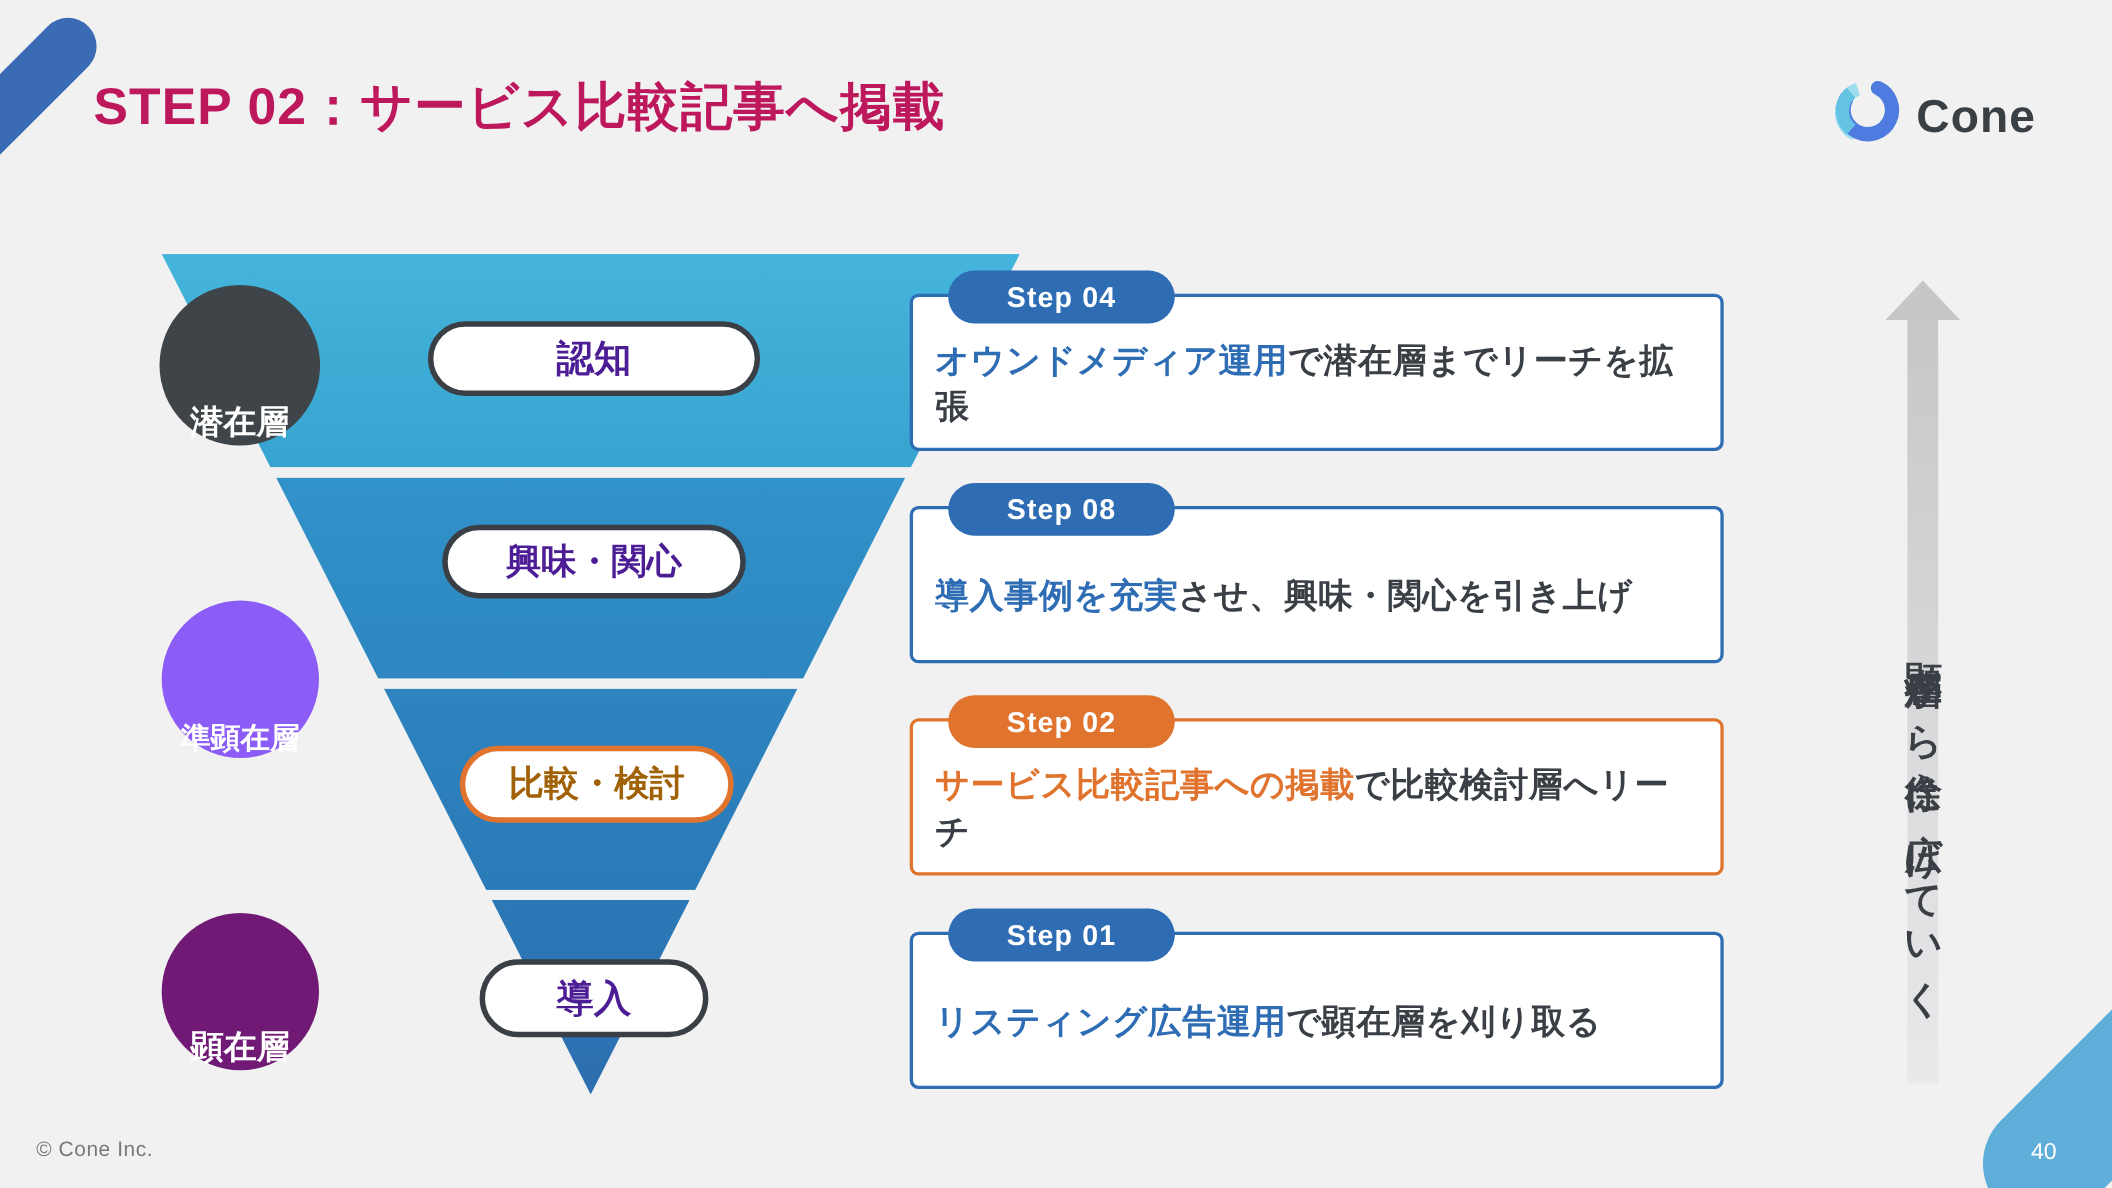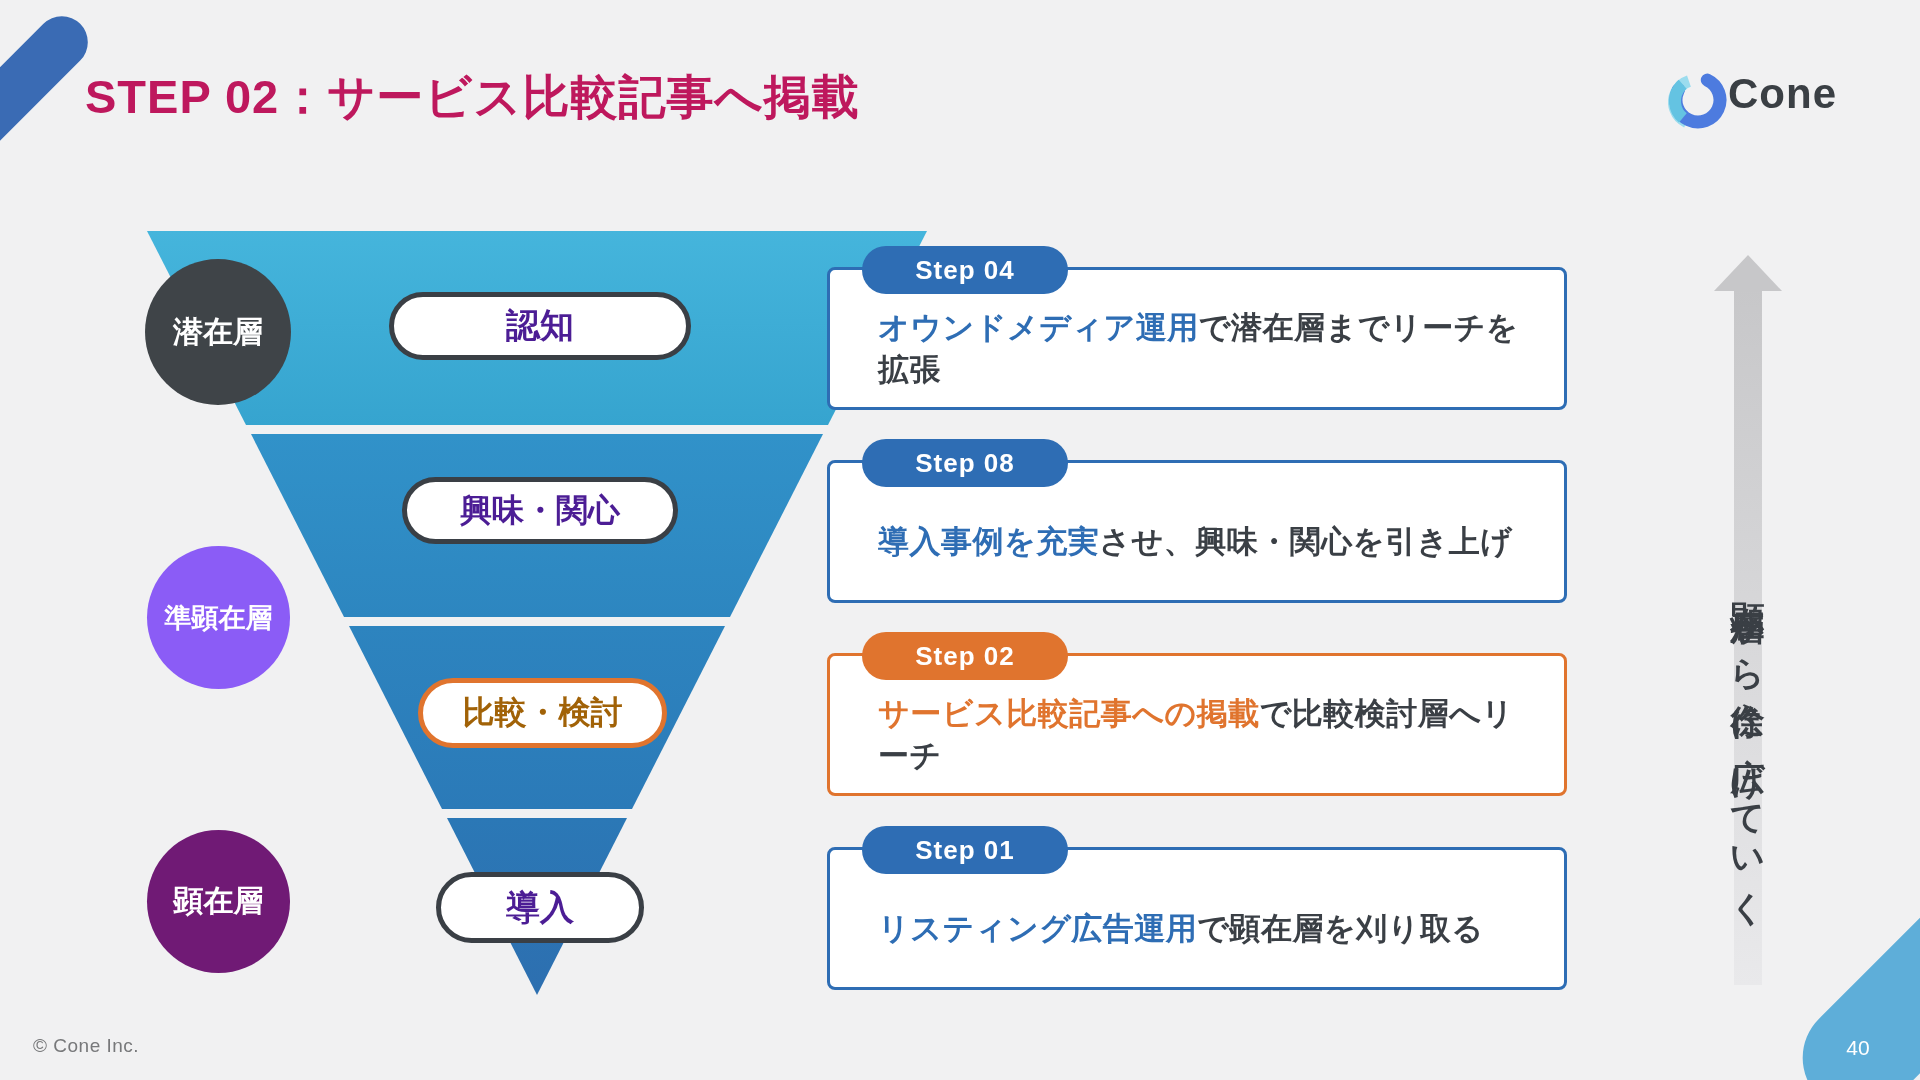--- a/index.html
+++ b/index.html
@@ -11,21 +11,21 @@
   }
   
   .stripe{position:absolute;transform:rotate(-45deg);}
   .stripe.tl{left:-111px;top:77px;width:224px;height:52px;border-radius:26px;background:#3A6BB4;}
   .stripe.br{left:1763px;top:907px;width:381px;height:110px;border-radius:55px;background:#5EAED9;}
   .page-num{position:absolute;left:1836px;top:1036px;width:44px;text-align:center;
     color:#fff;font-size:21px;font-weight:400;}
   
   .title{position:absolute;left:85px;top:66px;font-size:47px;font-weight:800;
     letter-spacing:1px;color:#be185d;}
-  .logo{position:absolute;left:1668px;top:70px;display:flex;align-items:flex-start;}
+  .logo{position:absolute;left:1668px;top:70px;display:flex;align-items:flex-end;gap:14px;}
   .logo-text{font-size:42px;font-weight:700;color:#3A3F44;letter-spacing:1px;}
   
   .funnel{position:absolute;left:147px;top:231px;width:780px;height:764px;}
   .seg{position:absolute;left:0;width:780px;}
   .seg1{top:0;height:194px;background:linear-gradient(#45B5DC,#36A4CF);
     clip-path:polygon(0px 0px,780px 0px,681px 194px,99px 194px);}
   .seg2{top:203px;height:183px;background:linear-gradient(#3192C9,#2D86C0);
     clip-path:polygon(104px 0px,676px 0px,583px 183px,197px 183px);}
   .seg3{top:395px;height:183px;background:linear-gradient(#2D84BF,#2B7AB8);
     clip-path:polygon(202px 0px,578px 0px,485px 183px,295px 183px);}
@@ -34,29 +34,29 @@
   
   .pill{position:absolute;background:#fff;border:5px solid #3A3F45;border-radius:40px;
     display:flex;align-items:center;justify-content:center;
     font-size:34px;font-weight:800;color:#4c1d95;box-sizing:border-box;}
   .pill.p1{left:389px;top:292px;width:302px;height:68px;}
   .pill.p2{left:402px;top:477px;width:276px;height:67px;font-size:32px;}
   .pill.p3{left:418px;top:678px;width:249px;height:70px;font-size:32px;
     border-color:#E0742E;color:#a16207;}
   .pill.p4{left:436px;top:872px;width:208px;height:71px;}
   
-  .aud{position:absolute;border-radius:50%;display:flex;align-items:center;justify-content:center;
+  .aud{position:absolute;border-radius:50%;display:flex;align-items:flex-end;justify-content:center;
     color:#fff;font-weight:800;font-size:30px;}
   .aud.a1{left:145px;top:259px;width:146px;height:146px;background:#3F4448;}
   .aud.a2{left:147px;top:546px;width:143px;height:143px;background:#8b5cf6;font-size:27px;}
   .aud.a3{left:147px;top:830px;width:143px;height:143px;background:#701a75;}
   
   .card{position:absolute;left:827px;width:740px;height:143px;background:#fff;
     border:3px solid #2E6DB4;border-radius:8px;box-sizing:border-box;
-    display:flex;align-items:center;padding:20px 20px 0 48px;}
+    display:flex;align-items:center;padding:20px 20px 0 20px;}
   .card.orange{border-color:#E0742E;}
   .card.c4{top:267px;}
   .card.c3{top:460px;}
   .card.c2{top:653px;}
   .card.c1{top:847px;}
   .badge{position:absolute;left:32px;top:-24px;width:206px;height:48px;border-radius:24px;
     background:#2E6DB4;color:#fff;font-size:26px;font-weight:700;
     display:flex;align-items:center;justify-content:center;letter-spacing:1px;}
   .card.orange .badge{background:#E0742E;}
   .card-text{font-size:31px;font-weight:800;color:#3A3F45;letter-spacing:0.5px;}

